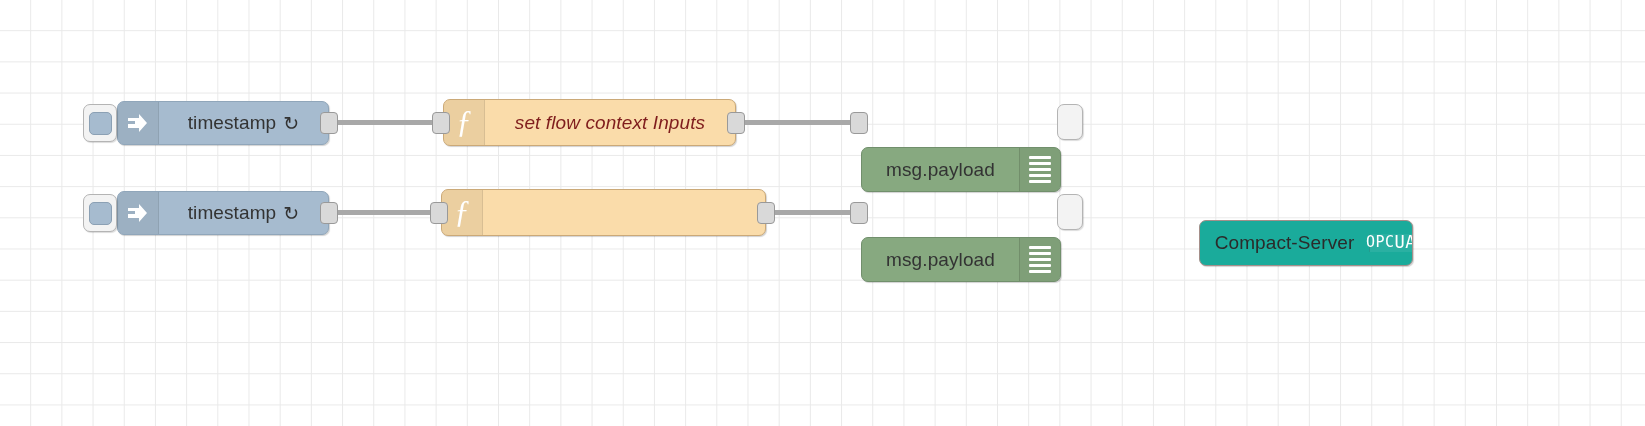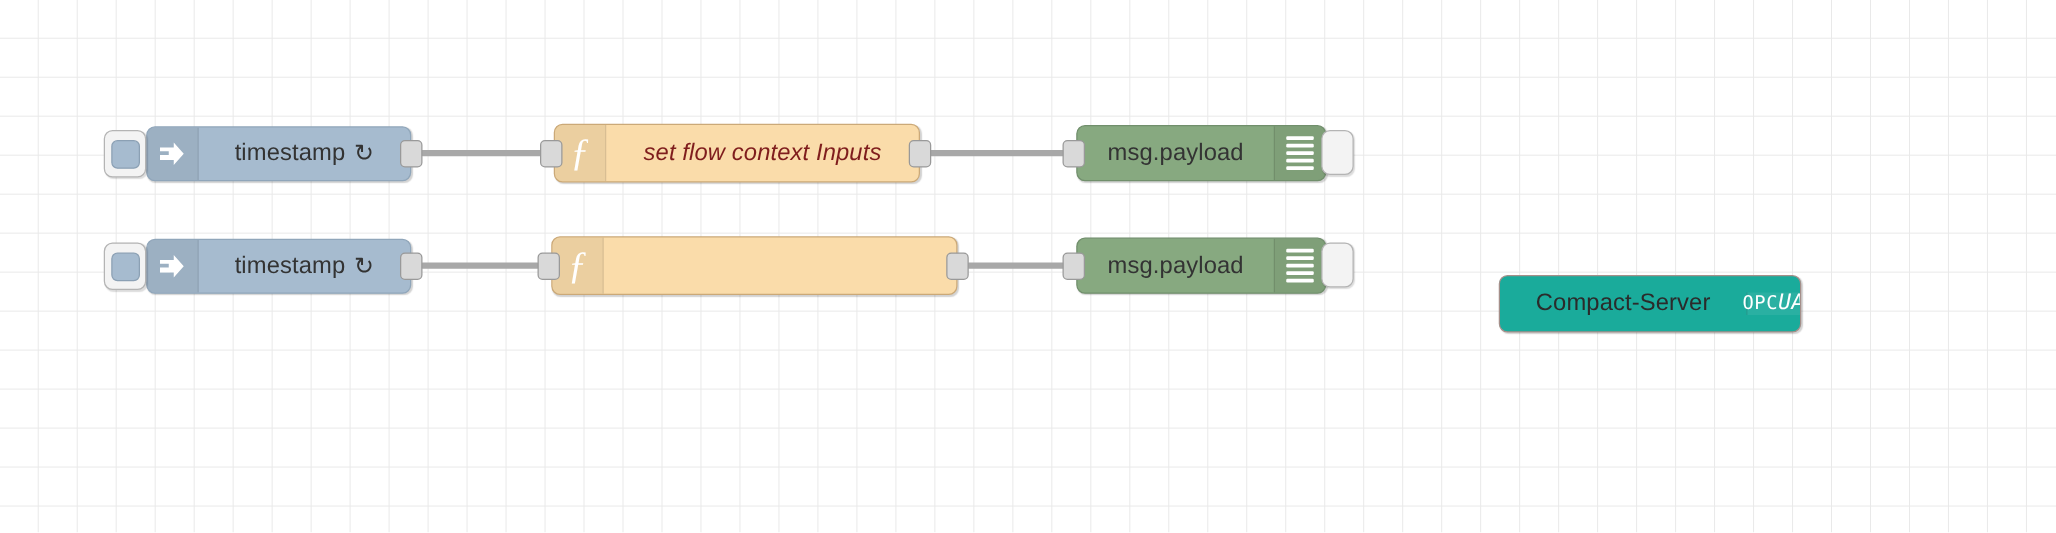--- a/index.html
+++ b/index.html
@@ -122,20 +122,21 @@
   .node-function .node-label {
     font-style: italic;
     font-size: 19px;
     color: #7f1d1d;
   }
 
   
   .node-debug {
     background: #87a980;
     border-color: #718f6c;
+    margin-top: 47px;
   }
   .debug-icon-panel {
     width: 40px;
     display: flex;
     align-items: center;
     justify-content: center;
     background: rgba(0,0,0,0.06);
     border-left: 1px solid rgba(0,0,0,0.10);
     flex: 0 0 auto;
   }
@@ -184,21 +185,21 @@
     flex: 0 0 auto;
     line-height: 1.02;
   }
   .opcua-badge-panel .opc,
   .opcua-badge-panel .ua {
     font-family: "DejaVu Sans Mono", monospace;
     color: #ffffff;
     font-size: 15px;
     letter-spacing: 0.5px;
   }
-  .opcua-badge-panel .ua { font-size: 17px; font-style: italic; }
+  .opcua-badge-panel .ua { font-size: 17px; }
 </style>
 </head>
 <body>
 
 <div id="canvas">
 
   <div class="inject-btn" style="left:83px; top:104px;">
     <div class="inject-btn-inner"></div>
   </div>
 
@@ -282,21 +283,21 @@
       <div class="hamburger">
         <span></span>
           <span></span>
           <span></span>
           <span></span>
           <span></span>
       </div>
     </div>
   </div>
 
-  <div class="node node-opcua" style="left:1199px; top:220px; width:242px; height:46px;align-items:center;">
+  <div class="node node-opcua" style="left:1199px; top:220px; width:214px; height:46px;align-items:center;">
     <div class="node-label">Compact-Server</div>
     <div class="opcua-badge-panel">
       <span class="opc">OPC</span>
       <span class="ua">UA</span>
     </div>
   </div>
 
 </div>
 
 </body></html>

